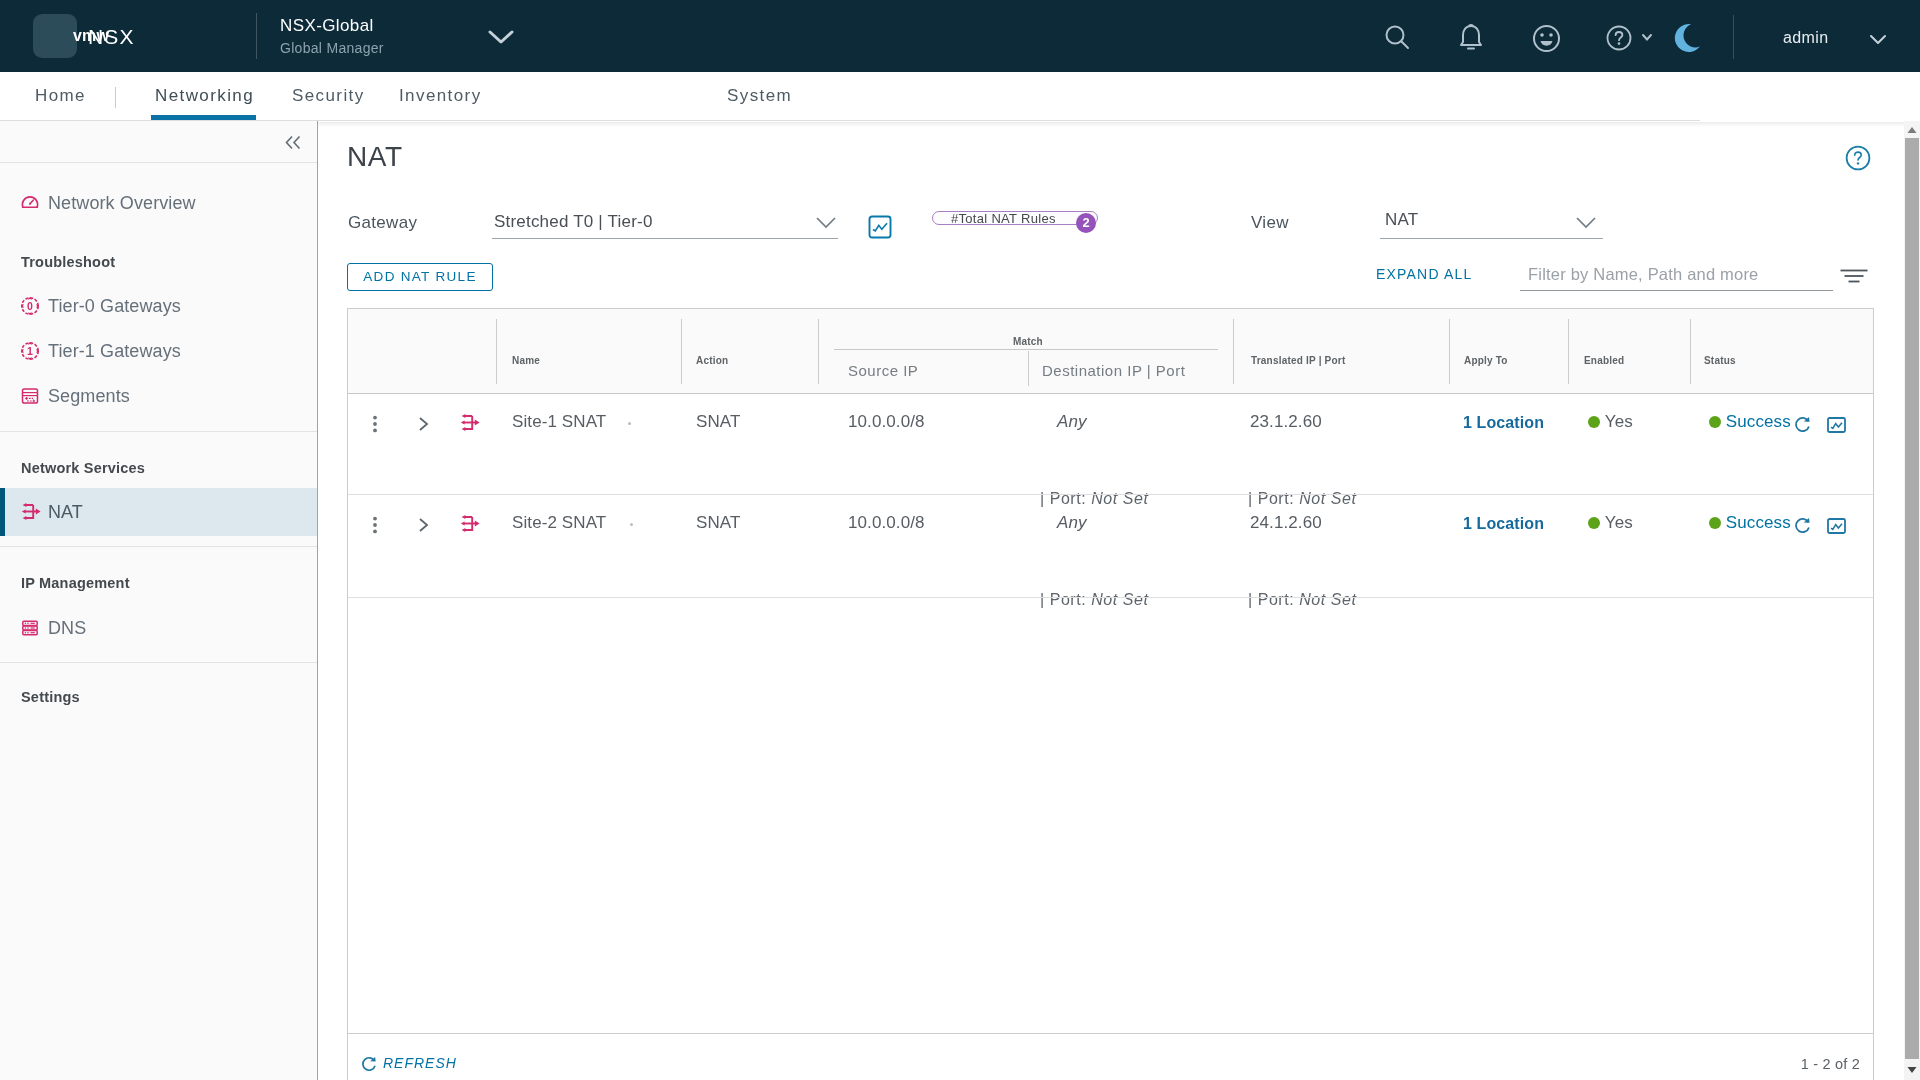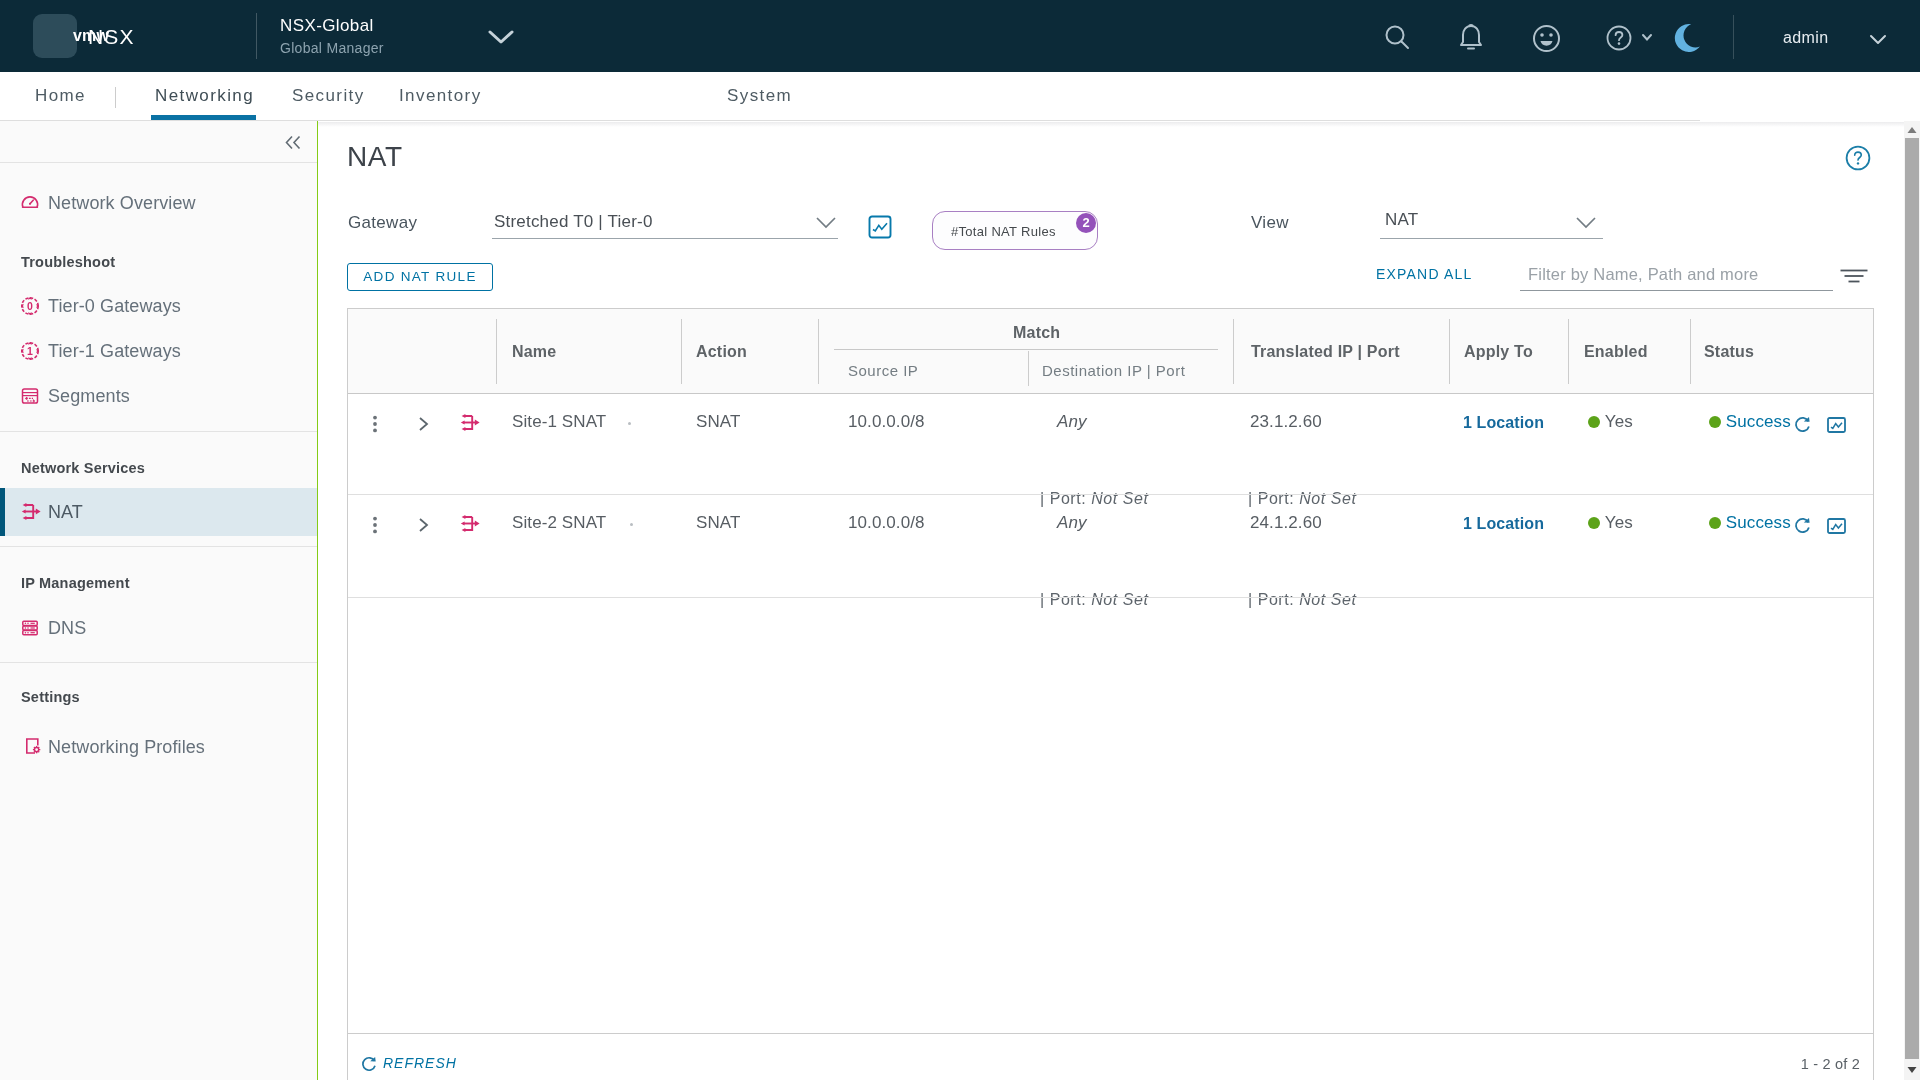--- a/index.html
+++ b/index.html
@@ -34,33 +34,33 @@
 .sb-item .tx { position:absolute; left:48px; top:50%; transform:translateY(-50%); font-size:18px; color:#65707a; letter-spacing:0.1px; white-space:nowrap; }
 .sb-head { position:absolute; left:21px; transform:translateY(-50%); font-size:14.5px; font-weight:bold; color:#44494e; letter-spacing:0.2px; }
 .sb-line { position:absolute; left:0; width:317px; height:1px; background:#e3e3e3; }
 .sb-sel { position:absolute; left:0; top:367px; width:317px; height:48px; background:#dce8ee; border-left:5px solid #00567a; }
 
 
 .pgtitle { position:absolute; left:347px; top:141px; font-size:28px; font-weight:300; color:#3d434a; letter-spacing:0.6px; }
 .lbl { position:absolute; font-size:17px; color:#4a555e; letter-spacing:0.3px; }
 .selval { position:absolute; font-size:17px; color:#494f55; letter-spacing:0.2px; }
 .selline { position:absolute; height:1px; background:#9ba4ab; }
-.pill { position:absolute; left:932px; top:211px; width:166px; height:39px; border:1.5px solid #a87fc3; border-radius:13px; background:#fdfdfe; }
+.pill { position:absolute; left:932px; top:211px; width:166px; height:14px; border:1.5px solid #a87fc3; border-radius:13px; background:#fdfdfe; }
 .pill .ptx { position:absolute; left:18px; top:50%; transform:translateY(-50%); font-size:13px; color:#45494d; letter-spacing:0.3px; white-space:nowrap; }
 .pill .badge { position:absolute; right:1px; top:1px; width:20px; height:20px; border-radius:50%; background:#9452ba; color:#fff; font-size:13px; font-weight:bold; text-align:center; line-height:20px; }
 .addbtn { position:absolute; left:347px; top:263px; width:146px; height:28px; border:1px solid #0072a3; border-radius:3px; color:#0072a3; font-size:13.5px; letter-spacing:1.3px; text-align:center; line-height:26px; }
 .expand { position:absolute; left:1376px; top:266px; color:#0072a3; font-size:14px; letter-spacing:1.2px; }
 .filterph { position:absolute; left:1528px; top:265px; color:#9aa1a7; font-size:16.5px; letter-spacing:0.2px; }
 .filterline { position:absolute; left:1520px; top:290px; width:313px; height:1px; background:#8f979d; }
 
 
 .tbl { position:absolute; left:347px; top:308px; width:1527px; height:772px; border:1px solid #ccc; background:#fff; }
 .thead { position:absolute; left:0; top:0; width:1525px; height:85px; background:#fafafa; border-bottom:1px solid #c8c8c8; }
 .hdiv { position:absolute; top:10px; width:1px; height:65px; background:#ccc; }
-.hlbl { position:absolute; font-size:16px; font-weight:bold; color:#5e6367; letter-spacing:0.2px; white-space:nowrap; }
+.hlbl { position:absolute; font-size:10px; font-weight:bold; color:#5e6367; letter-spacing:0.2px; white-space:nowrap;margin-top:12px; }
 .hsub { position:absolute; font-size:15px; color:#747d83; letter-spacing:0.5px; white-space:nowrap; }
 .rowline { position:absolute; left:0; width:1525px; height:1px; background:#dfdfdf; }
 .cell { position:absolute; font-size:17px; color:#575d63; letter-spacing:0.1px; white-space:nowrap; }
 .cell2 { position:absolute; font-size:16px; color:#5d646b; letter-spacing:0.55px; white-space:nowrap;margin-top:40px; }
 .it { font-style:italic; }
 .bluelink { color:#0072a3; }
 .loc { color:#16699c; font-weight:bold; font-size:16px; }
 .gdot { display:inline-block; width:12px; height:12px; border-radius:50%; background:#5ca319; vertical-align:-1px; }
 .tfoot { position:absolute; left:0; top:724px; width:1525px; height:47px; border-top:1px solid #ccc; background:#fff; }
 .refresh { position:absolute; left:35px; top:21px; color:#0072a3; font-size:14px; letter-spacing:1px;font-style:italic; }
@@ -213,37 +213,20 @@
           <circle cx="5.4" cy="14.7" r="0.8" fill="#d42b6e"></circle>
           <circle cx="8" cy="14.7" r="0.8" fill="#d42b6e"></circle>
           <line x1="10.5" y1="14.7" x2="14.8" y2="14.7" stroke="#d42b6e" stroke-width="1.2"></line>
         </svg>
       <div class="tx">DNS</div>
     </div>
 
     <div class="sb-line" style="top:541px"></div>
     <div class="sb-head" style="top:576px">Settings</div>
 
-    <div class="sb-item" style="top:604px">
-      <svg class="ic" style="left:24px;width:18px;height:18px" viewBox="0 0 18 18">
-          <path d="M11 16 L2.8 16 L2.8 2 L13.8 2 L13.8 8.5" fill="none" stroke="#d42b6e" stroke-width="1.6"></path>
-          <circle cx="12.6" cy="12.6" r="2.1" fill="none" stroke="#d42b6e" stroke-width="1.4"></circle>
-          <g stroke="#d42b6e" stroke-width="1.4">
-            <line x1="12.6" y1="8.9" x2="12.6" y2="10.2"></line>
-            <line x1="12.6" y1="15" x2="12.6" y2="16.3"></line>
-            <line x1="8.9" y1="12.6" x2="10.2" y2="12.6"></line>
-            <line x1="15" y1="12.6" x2="16.3" y2="12.6"></line>
-            <line x1="10" y1="10" x2="10.9" y2="10.9"></line>
-            <line x1="14.3" y1="14.3" x2="15.2" y2="15.2"></line>
-            <line x1="15.2" y1="10" x2="14.3" y2="10.9"></line>
-            <line x1="10.9" y1="14.3" x2="10" y2="15.2"></line>
-          </g>
-        </svg>
-      <div class="tx">Networking Profiles</div>
-    </div>
   </div>
 
   <div class="abs" style="left:318px;top:122px;width:1586px;height:5px;background:linear-gradient(#ececee,#ffffff)"></div>
   <div class="pgtitle">NAT</div>
   <svg class="abs" style="left:1845px;top:145px" width="26" height="26" viewBox="0 0 26 26">
       <circle cx="13" cy="13" r="11.4" fill="none" stroke="#1b7ea8" stroke-width="1.8"></circle>
       <path d="M9.7 10.3 C9.7 8.3 11.1 7.1 13 7.1 C14.9 7.1 16.3 8.4 16.3 10.1 C16.3 12.6 13 12.4 13 15.1" fill="none" stroke="#1b7ea8" stroke-width="1.6" stroke-linecap="round"></path>
       <circle cx="13" cy="18.4" r="1.2" fill="#1b7ea8"></circle>
     </svg>
 

